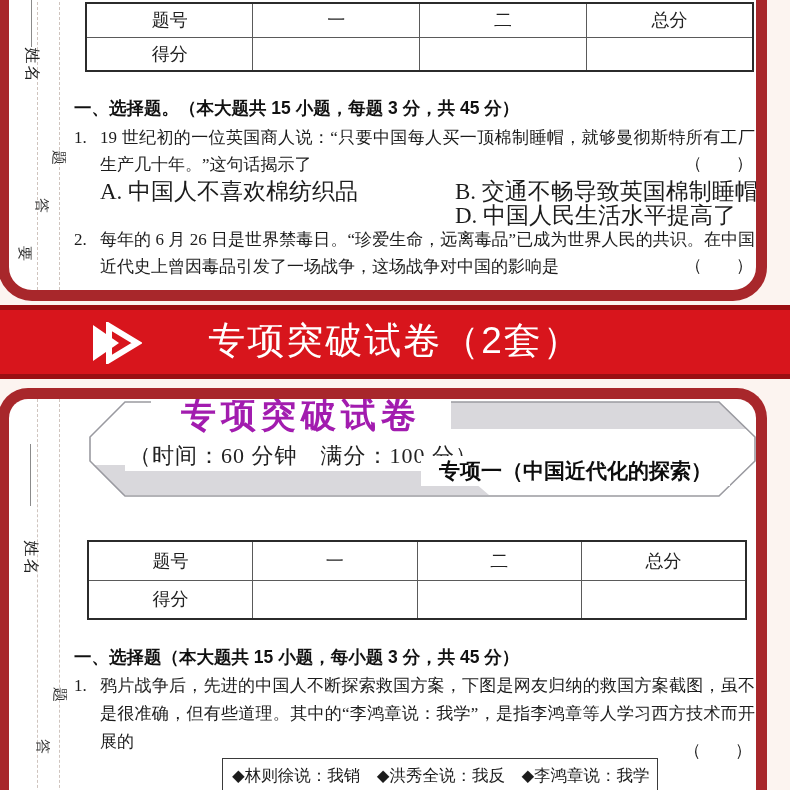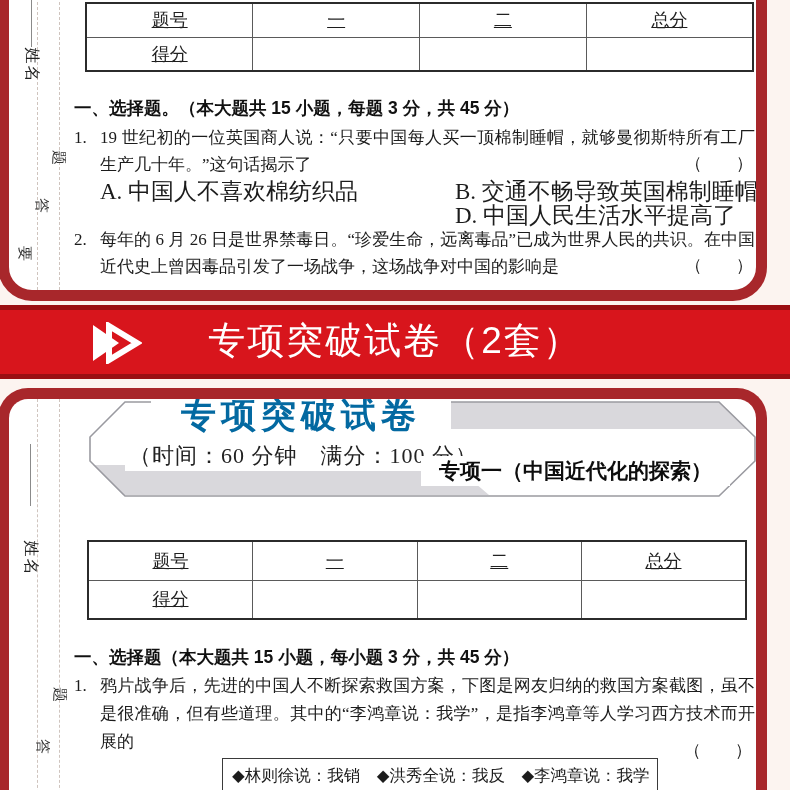--- a/index.html
+++ b/index.html
@@ -40,21 +40,20 @@
   .name-label { position:absolute; font-size:16px; letter-spacing:2px; color:#222; }
   .name-rule { position:absolute; width:1px; background:#8a8a8a; }
   .seal-char { position:absolute; font-size:15px; color:#333; }
 
   
   .score-table {
     position:absolute;
     border-collapse:collapse;
     table-layout:fixed;
     background:#fff;
-    text-decoration:underline;
   }
   .score-table td {
     border:1px solid #5a5a5a;
     text-align:center;
     font-size:18px;
     color:#222;
   }
   .score-table { border:2px solid #2b2b2b; }
   #top-table  { left:76px; top:35px;  width:669px; }
   #top-table td { height:34px; }
@@ -105,21 +104,21 @@
 
   
   #deco { position:absolute; left:80px; top:2px; width:667px; height:96px; }
   #deco svg { position:absolute; left:0; top:0; }
   #paper-title {
     position:absolute; left:62px; top:-9px; width:300px;
     text-align:center;
     font-size:35px; font-weight:bold;
     letter-spacing:5px;
     background:#fff;
-    color:#0369a1;
+    color:#a21caf;
   }
   #paper-subtitle {
     position:absolute; left:36px; top:40px;
     font-size:22px; letter-spacing:1px; color:#222;
     background:#fff; padding:0 4px;
   }
   #topic-label {
     position:absolute; right:26px; top:55px;
     font-family:Liberation Sans, sans-serif;
     font-weight:bold; font-size:21px; color:#0d0d0d;

